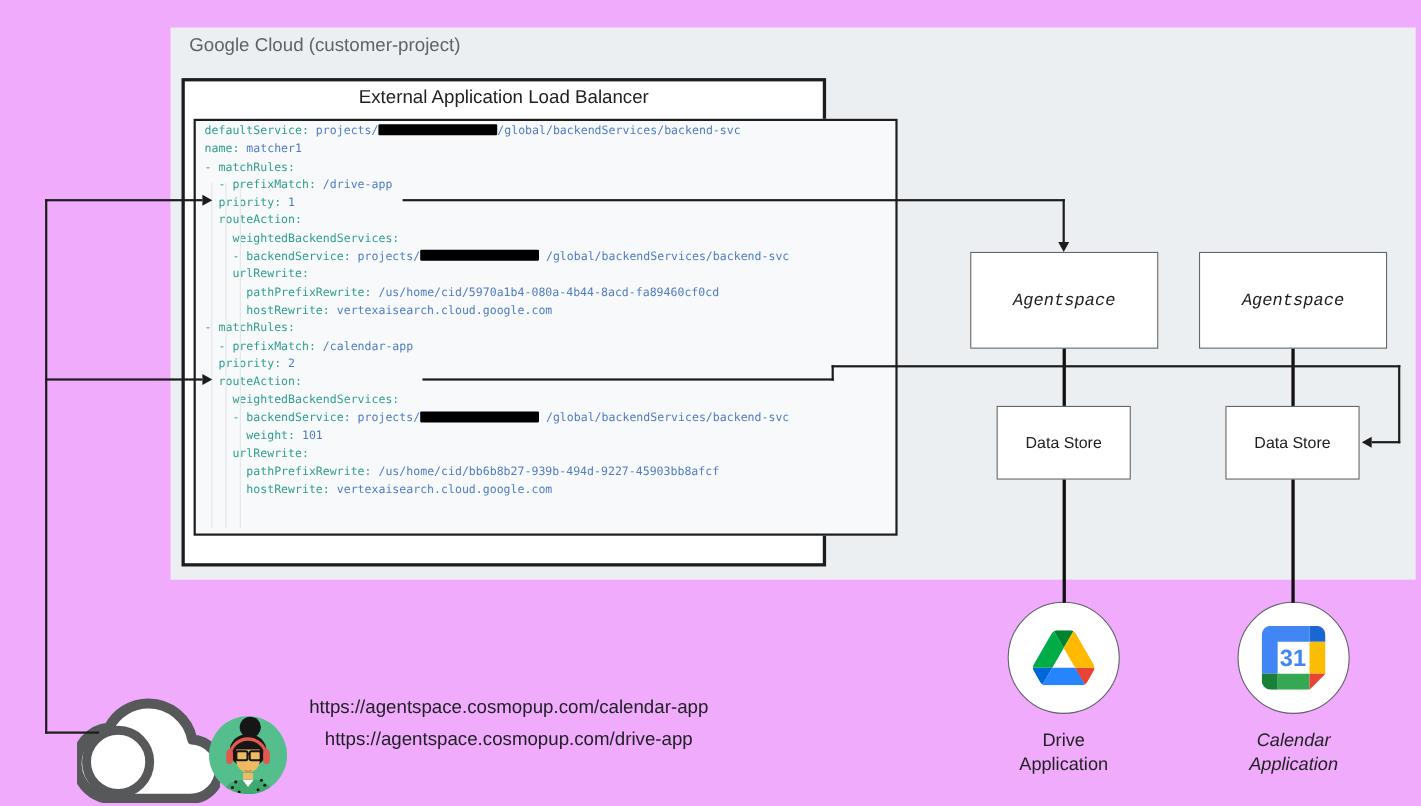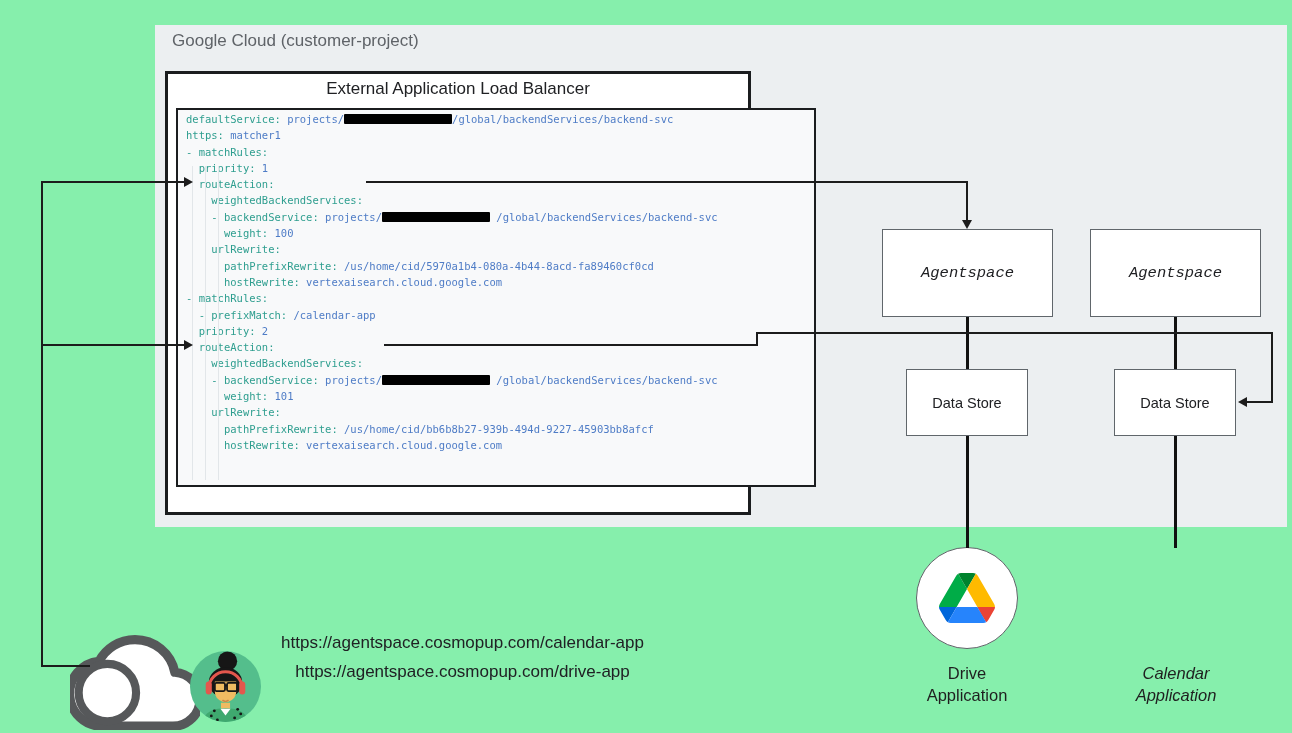--- a/index.html
+++ b/index.html
@@ -1,16 +1,16 @@
 <!DOCTYPE html>
 <html><head>
 <meta charset="utf-8">
 <style>
   html,body{margin:0;padding:0;background:#fff;}
-  #canvas{position:relative;width:1292px;height:733px;background:#86efac;overflow:hidden;
+  #canvas{position:relative;width:1292px;height:733px;background:#f0abfc;overflow:hidden;
           font-family:"Liberation Sans",sans-serif;color:#202124;}
   .abs{position:absolute;}
   
   #gcp-panel{left:155px;top:25px;width:1132px;height:502px;background:#eceff1;}
   #gcp-title{left:172px;top:31px;font-size:17px;color:#5f6368;z-index:2;}
   #lb-box{left:165px;top:71px;width:586px;height:444px;background:#fff;border:3px solid #1b1d1f;box-sizing:border-box;z-index:1;}
   #lb-title{left:165px;top:79px;width:586px;text-align:center;font-size:17px;color:#202124;z-index:2;}
   #code-box{left:176px;top:108px;width:640px;height:379px;background:#f8f9fa;border:2px solid #1b1d1f;box-sizing:border-box;
             padding:1px 0 0 8px;font-family:"DejaVu Sans Mono",monospace;font-size:10.5px;z-index:1;overflow:hidden;}
   .cl{white-space:pre;height:16.3px;line-height:16.3px;}
@@ -43,27 +43,27 @@
   <div class="abs" id="gcp-title">Google Cloud (customer-project)</div>
 
   <div class="abs" id="lb-box"></div>
   <div class="abs" id="lb-title">External Application Load Balancer</div>
 
   <div class="abs" id="code-box">
     <div class="guide" style="left:14px;"></div>
     <div class="guide" style="left:27px;"></div>
     <div class="guide" style="left:40px;"></div>
   <div class="cl"><span class="ck">defaultService: </span><span class="cv">projects/</span><span class="redact"></span><span class="cv">/global/backendServices/backend-svc</span></div>
-      <div class="cl"><span class="ck">https: </span><span class="cv">matcher1</span></div>
+      <div class="cl"><span class="ck">name: </span><span class="cv">matcher1</span></div>
       <div class="cl"><span class="ck">- matchRules:</span></div>
+      <div class="cl"><span class="ck">  - prefixMatch: </span><span class="cv">/drive-app</span></div>
       <div class="cl"><span class="ck">  priority: </span><span class="cv">1</span></div>
       <div class="cl"><span class="ck">  routeAction:</span></div>
       <div class="cl"><span class="ck">    weightedBackendServices:</span></div>
       <div class="cl"><span class="ck">    - backendService: </span><span class="cv">projects/</span><span class="redact"></span><span class="cv"> /global/backendServices/backend-svc</span></div>
-      <div class="cl"><span class="ck">      weight: </span><span class="cv">100</span></div>
       <div class="cl"><span class="ck">    urlRewrite:</span></div>
       <div class="cl"><span class="ck">      pathPrefixRewrite: </span><span class="cv">/us/home/cid/5970a1b4-080a-4b44-8acd-fa89460cf0cd</span></div>
       <div class="cl"><span class="ck">      hostRewrite: </span><span class="cv">vertexaisearch.cloud.google.com</span></div>
       <div class="cl"><span class="ck">- matchRules:</span></div>
       <div class="cl"><span class="ck">  - prefixMatch: </span><span class="cv">/calendar-app</span></div>
       <div class="cl"><span class="ck">  priority: </span><span class="cv">2</span></div>
       <div class="cl"><span class="ck">  routeAction:</span></div>
       <div class="cl"><span class="ck">    weightedBackendServices:</span></div>
       <div class="cl"><span class="ck">    - backendService: </span><span class="cv">projects/</span><span class="redact"></span><span class="cv"> /global/backendServices/backend-svc</span></div>
       <div class="cl"><span class="ck">      weight: </span><span class="cv">101</span></div>
@@ -112,20 +112,32 @@
   <div class="abs app-circle" style="left:916px;top:547px;">
     <svg width="56" height="50" viewBox="0 0 87.3 78">
       <path d="m6.6 66.85 3.85 6.65c.8 1.4 1.95 2.5 3.3 3.3l13.75-23.8h-27.5c0 1.55.4 3.1 1.2 4.5z" fill="#0066da"></path>
       <path d="m43.65 25-13.75-23.8c-1.35.8-2.5 1.9-3.3 3.3l-25.4 44a9.06 9.06 0 0 0 -1.2 4.5h27.5z" fill="#00ac47"></path>
       <path d="m73.55 76.8c1.35-.8 2.5-1.9 3.3-3.3l1.6-2.75 7.65-13.25c.8-1.4 1.2-2.95 1.2-4.5h-27.502l5.852 11.5z" fill="#ea4335"></path>
       <path d="m43.65 25 13.75-23.8c-1.35-.8-2.9-1.2-4.5-1.2h-18.5c-1.6 0-3.15.45-4.5 1.2z" fill="#00832d"></path>
       <path d="m59.8 53h-32.3l-13.75 23.8c1.35.8 2.9 1.2 4.5 1.2h50.8c1.6 0 3.15-.45 4.5-1.2z" fill="#2684fc"></path>
       <path d="m73.4 26.5-12.7-22c-.8-1.4-1.95-2.5-3.3-3.3l-13.75 23.8 16.15 28h27.45c0-1.55-.4-3.1-1.2-4.5z" fill="#ffba00"></path>
     </svg>
   </div>
+  <div class="abs app-circle" style="left:1125px;top:547px;">
+    <svg width="58" height="58" viewBox="0 0 200 200">
+      <rect x="50" y="50" width="100" height="100" fill="#ffffff"></rect>
+      <path d="M150 0 H28 A28 28 0 0 0 0 28 V150 H50 V50 H150 Z" fill="#4285f4"></path>
+      <path d="M150 0 h22 a28 28 0 0 1 28 28 v22 h-50 z" fill="#1967d2"></path>
+      <rect x="150" y="50" width="50" height="100" fill="#fbbc04"></rect>
+      <rect x="50" y="150" width="100" height="50" fill="#34a853"></rect>
+      <path d="M0 150 h50 v50 h-22 a28 28 0 0 1 -28 -28 z" fill="#188038"></path>
+      <path d="M150 150 h50 l-50 50 z" fill="#ea4335"></path>
+      <text x="98" y="126" text-anchor="middle" font-size="74" font-weight="bold" fill="#4285f4" font-family="Liberation Sans, sans-serif">31</text>
+    </svg>
+  </div>
 
   <div class="abs app-label" style="left:912px;top:662px;">
     <div>Drive</div>
     <div>Application</div>
   </div>
   <div class="abs app-label" style="left:1121px;top:662px;font-style:italic;">
     <div>Calendar</div>
     <div>Application</div>
   </div>
 

